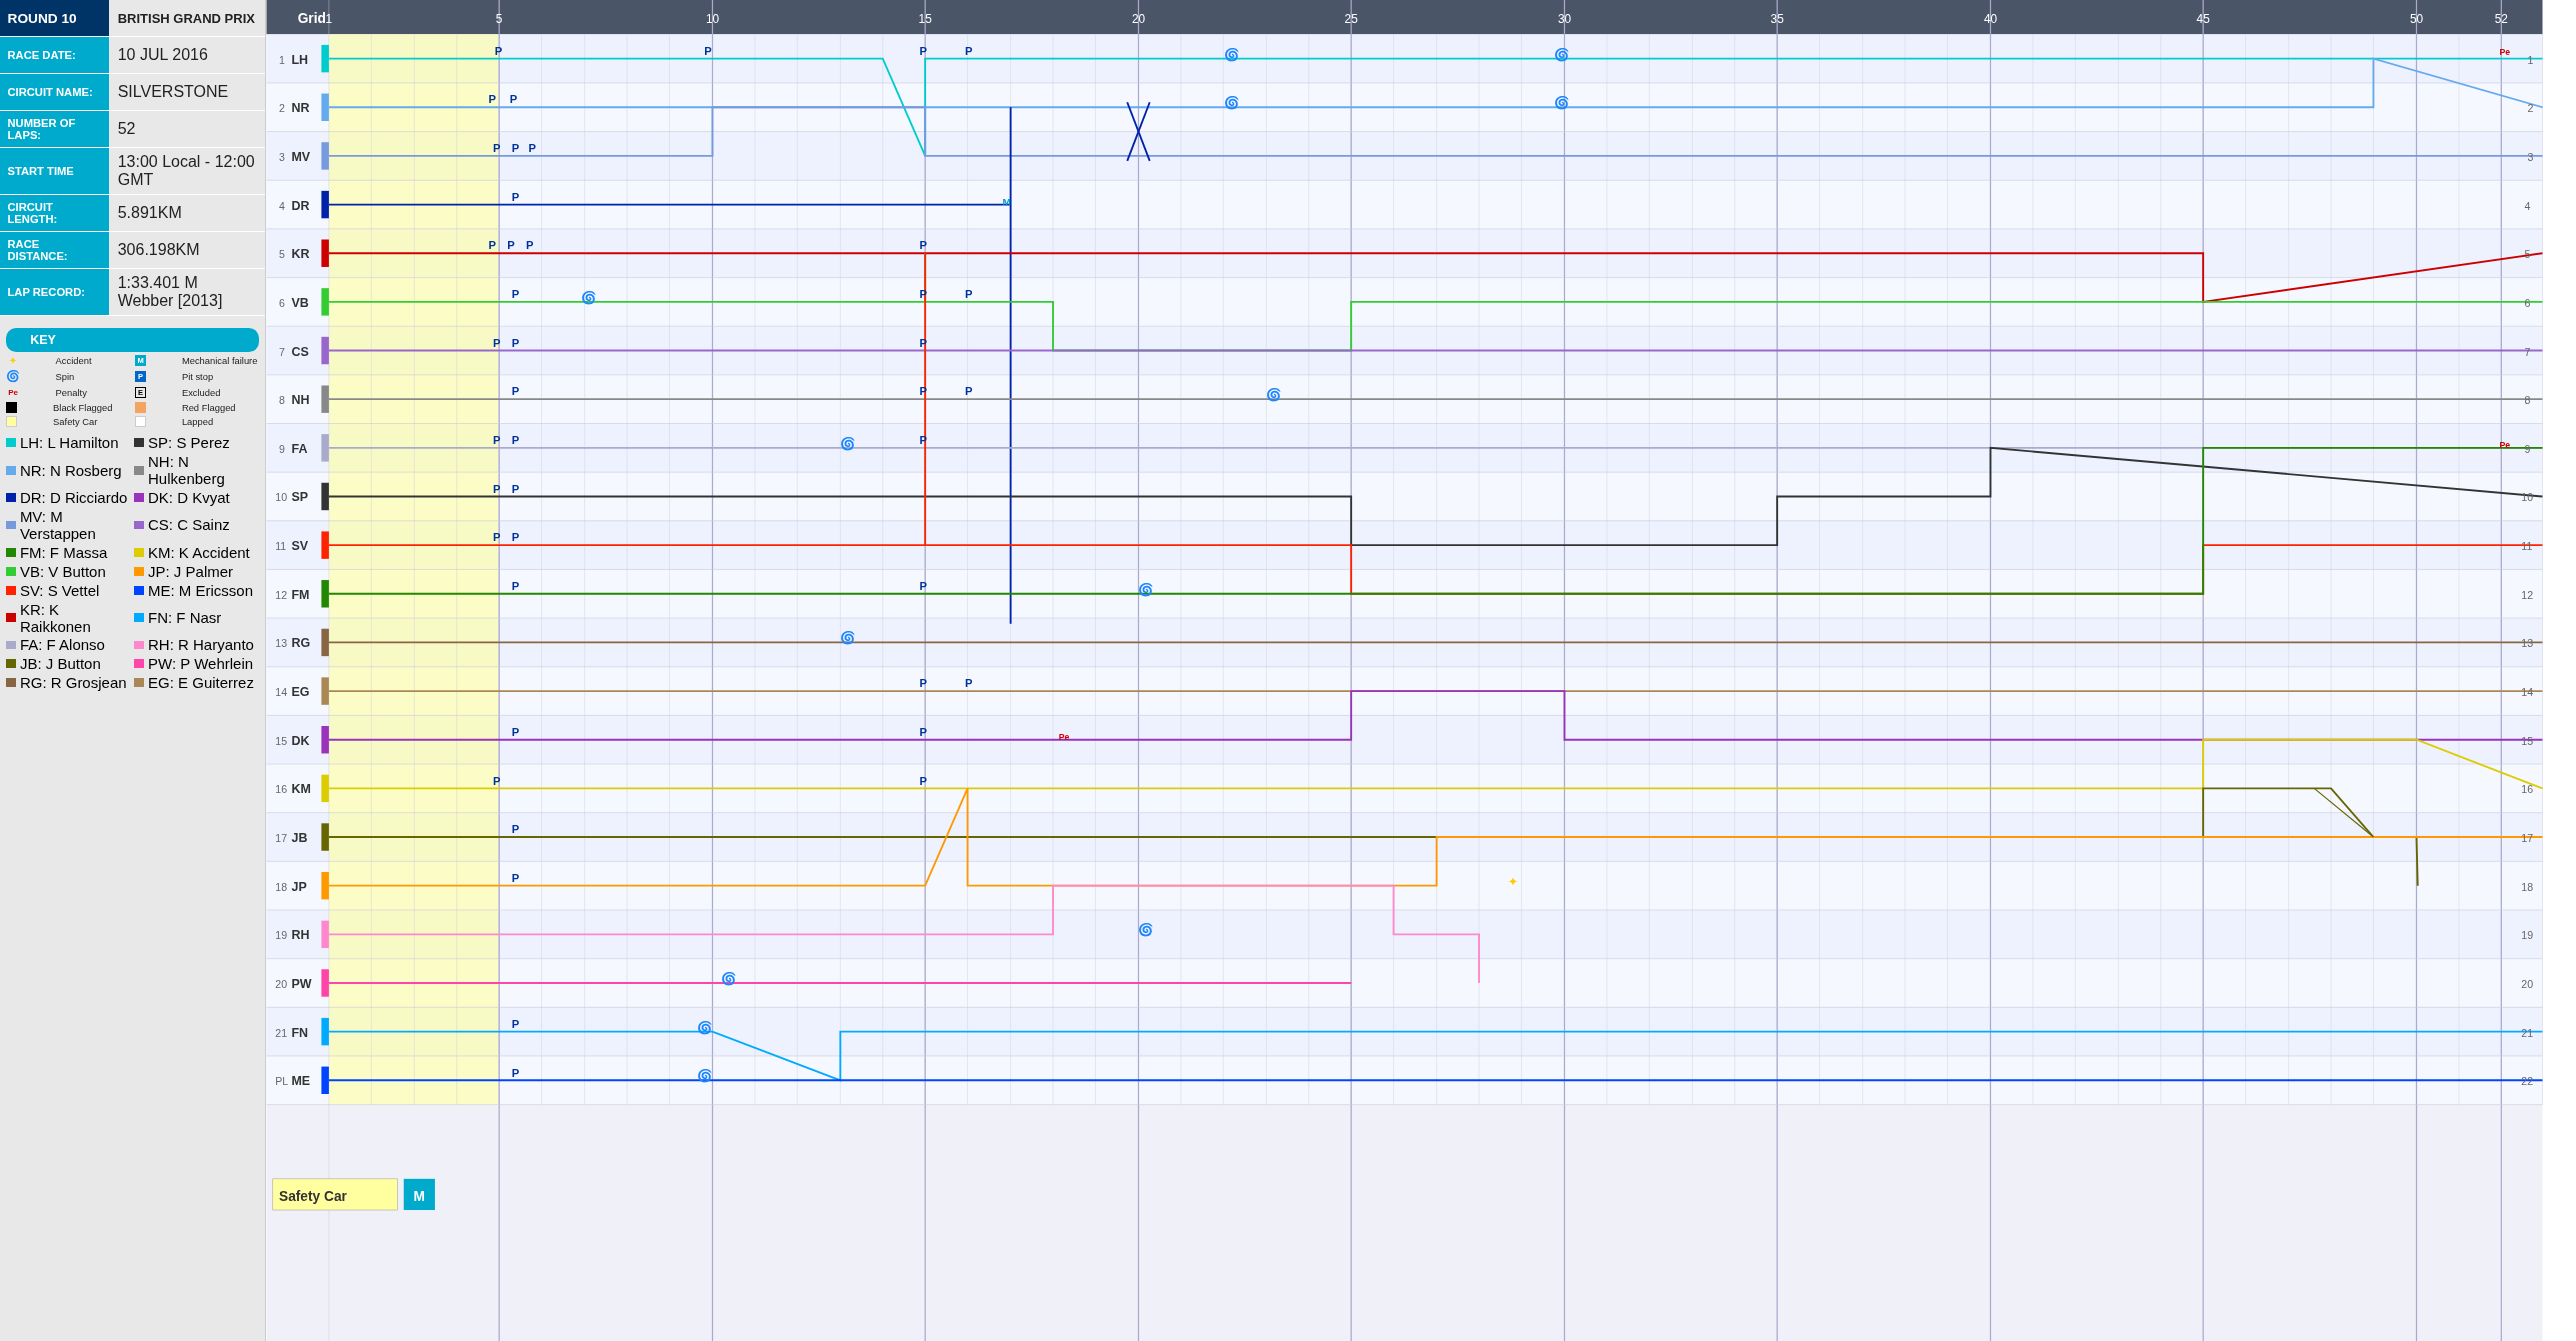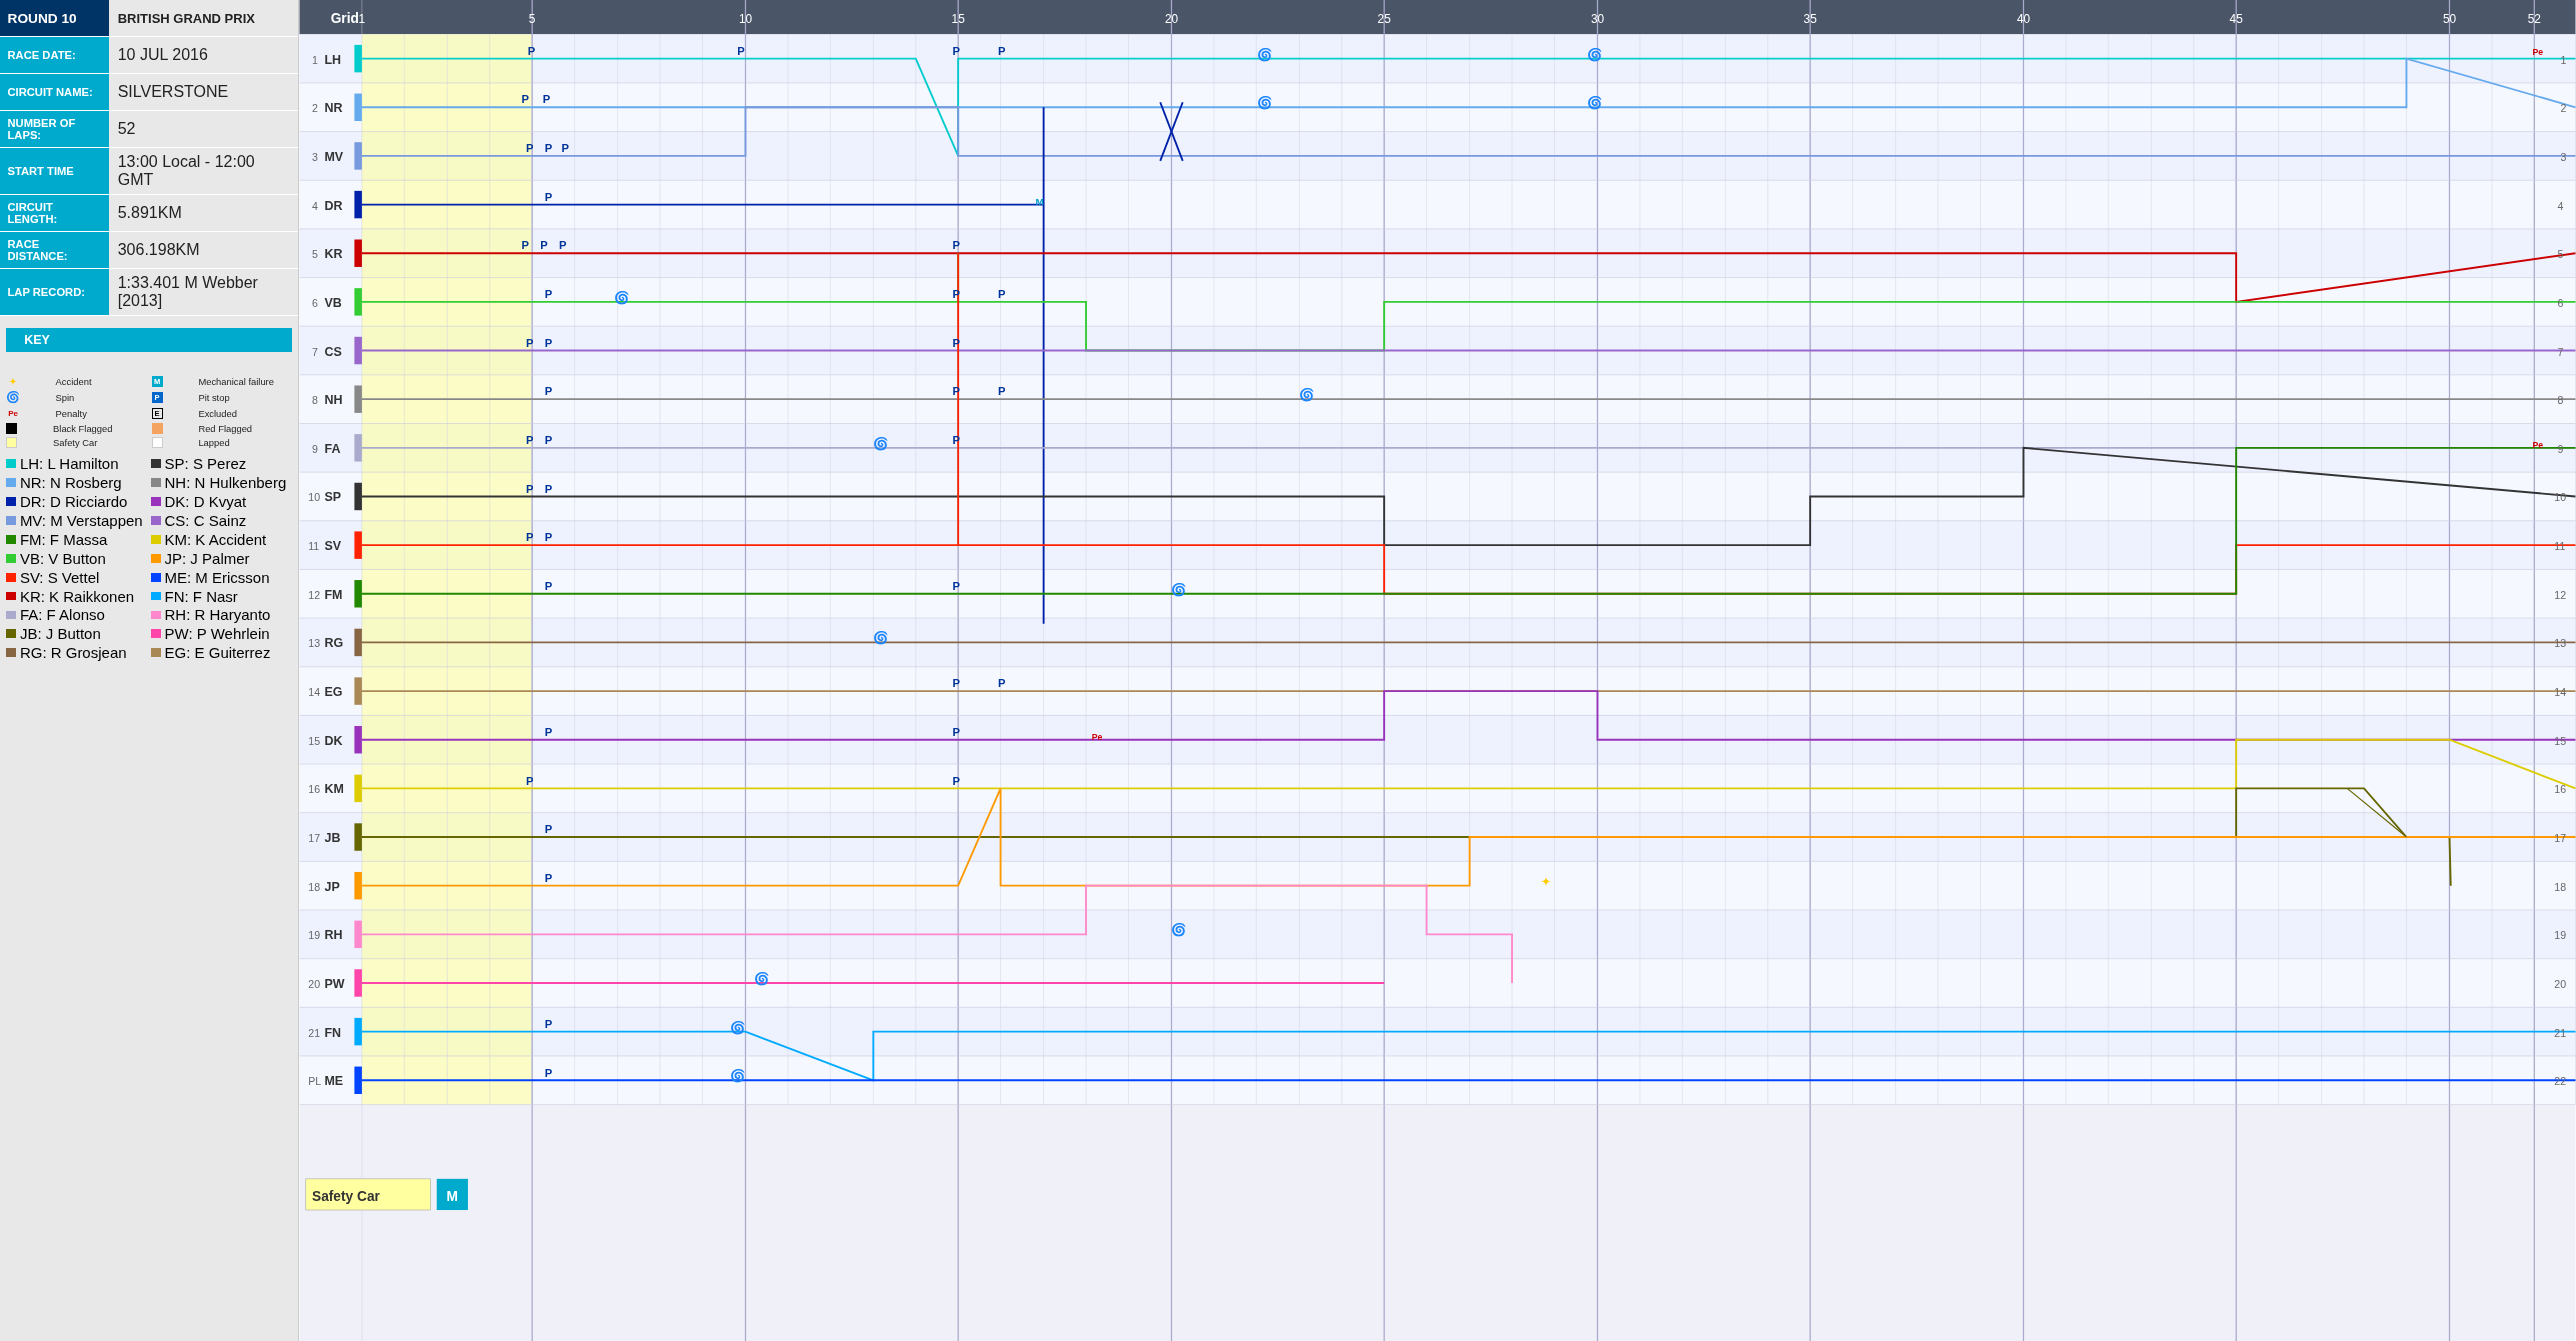--- a/index.html
+++ b/index.html
@@ -1,20 +1,20 @@
 <!DOCTYPE html>
 <html style="font-size:10px"><head>
   <meta charset="utf-8">
   <style>
     * { box-sizing: border-box; margin: 0; padding: 0; }
     body { font-family: Arial, sans-serif; background: #f0f0f0; display: flex; width: 2576px; min-height: 1341px; }
     
     
     .left-panel {
-      width: 299px;
+      width: 266px;
       background: #e8e8e8;
       flex-shrink: 0;
       border-right: 1.2px solid #ccc;
     }
     .race-info { background: #e8e8e8; }
     .info-row { display: flex; align-items: stretch; border-bottom: 1.2px solid #fff; min-height: 37px; }
     .info-label {
       background: #00aacc;
       color: #fff;
       font-weight: bold;
@@ -36,23 +36,24 @@
       flex: 1;
     }
     
     
     .key-section { padding: 6.2px; margin-top: 6.2px; }
     .key-header {
       background: #00aacc;
       color: #fff;
       font-weight: bold;
       font-size: 12.5px;
-      padding: 5px 18px;
-      margin-bottom: 22px;
+      padding: 5px 24px;
+      margin-bottom: 1px;
       text-transform: uppercase;
+      border-radius: 10px;
     }
     .key-item { display: flex; align-items: center; gap: 3.7px; }
     .key-symbol { width: 13.7px; height: 13.7px; display: flex; align-items: center; justify-content: center; flex-shrink: 0; font-size: 8.7px; }
     .key-text { font-size: 9.4px; color: #222; margin-left: 32px; }
     
     
     .box-black { width: 11.2px; height: 11.2px; background: #000; }
     .box-orange { width: 11.2px; height: 11.2px; background: #f4a460; }
     .box-yellow { width: 11.2px; height: 11.2px; background: #ffffa0; border: 0.6px solid #ccc; }
     .box-white { width: 11.2px; height: 11.2px; background: #fff; border: 0.6px solid #ccc; }

